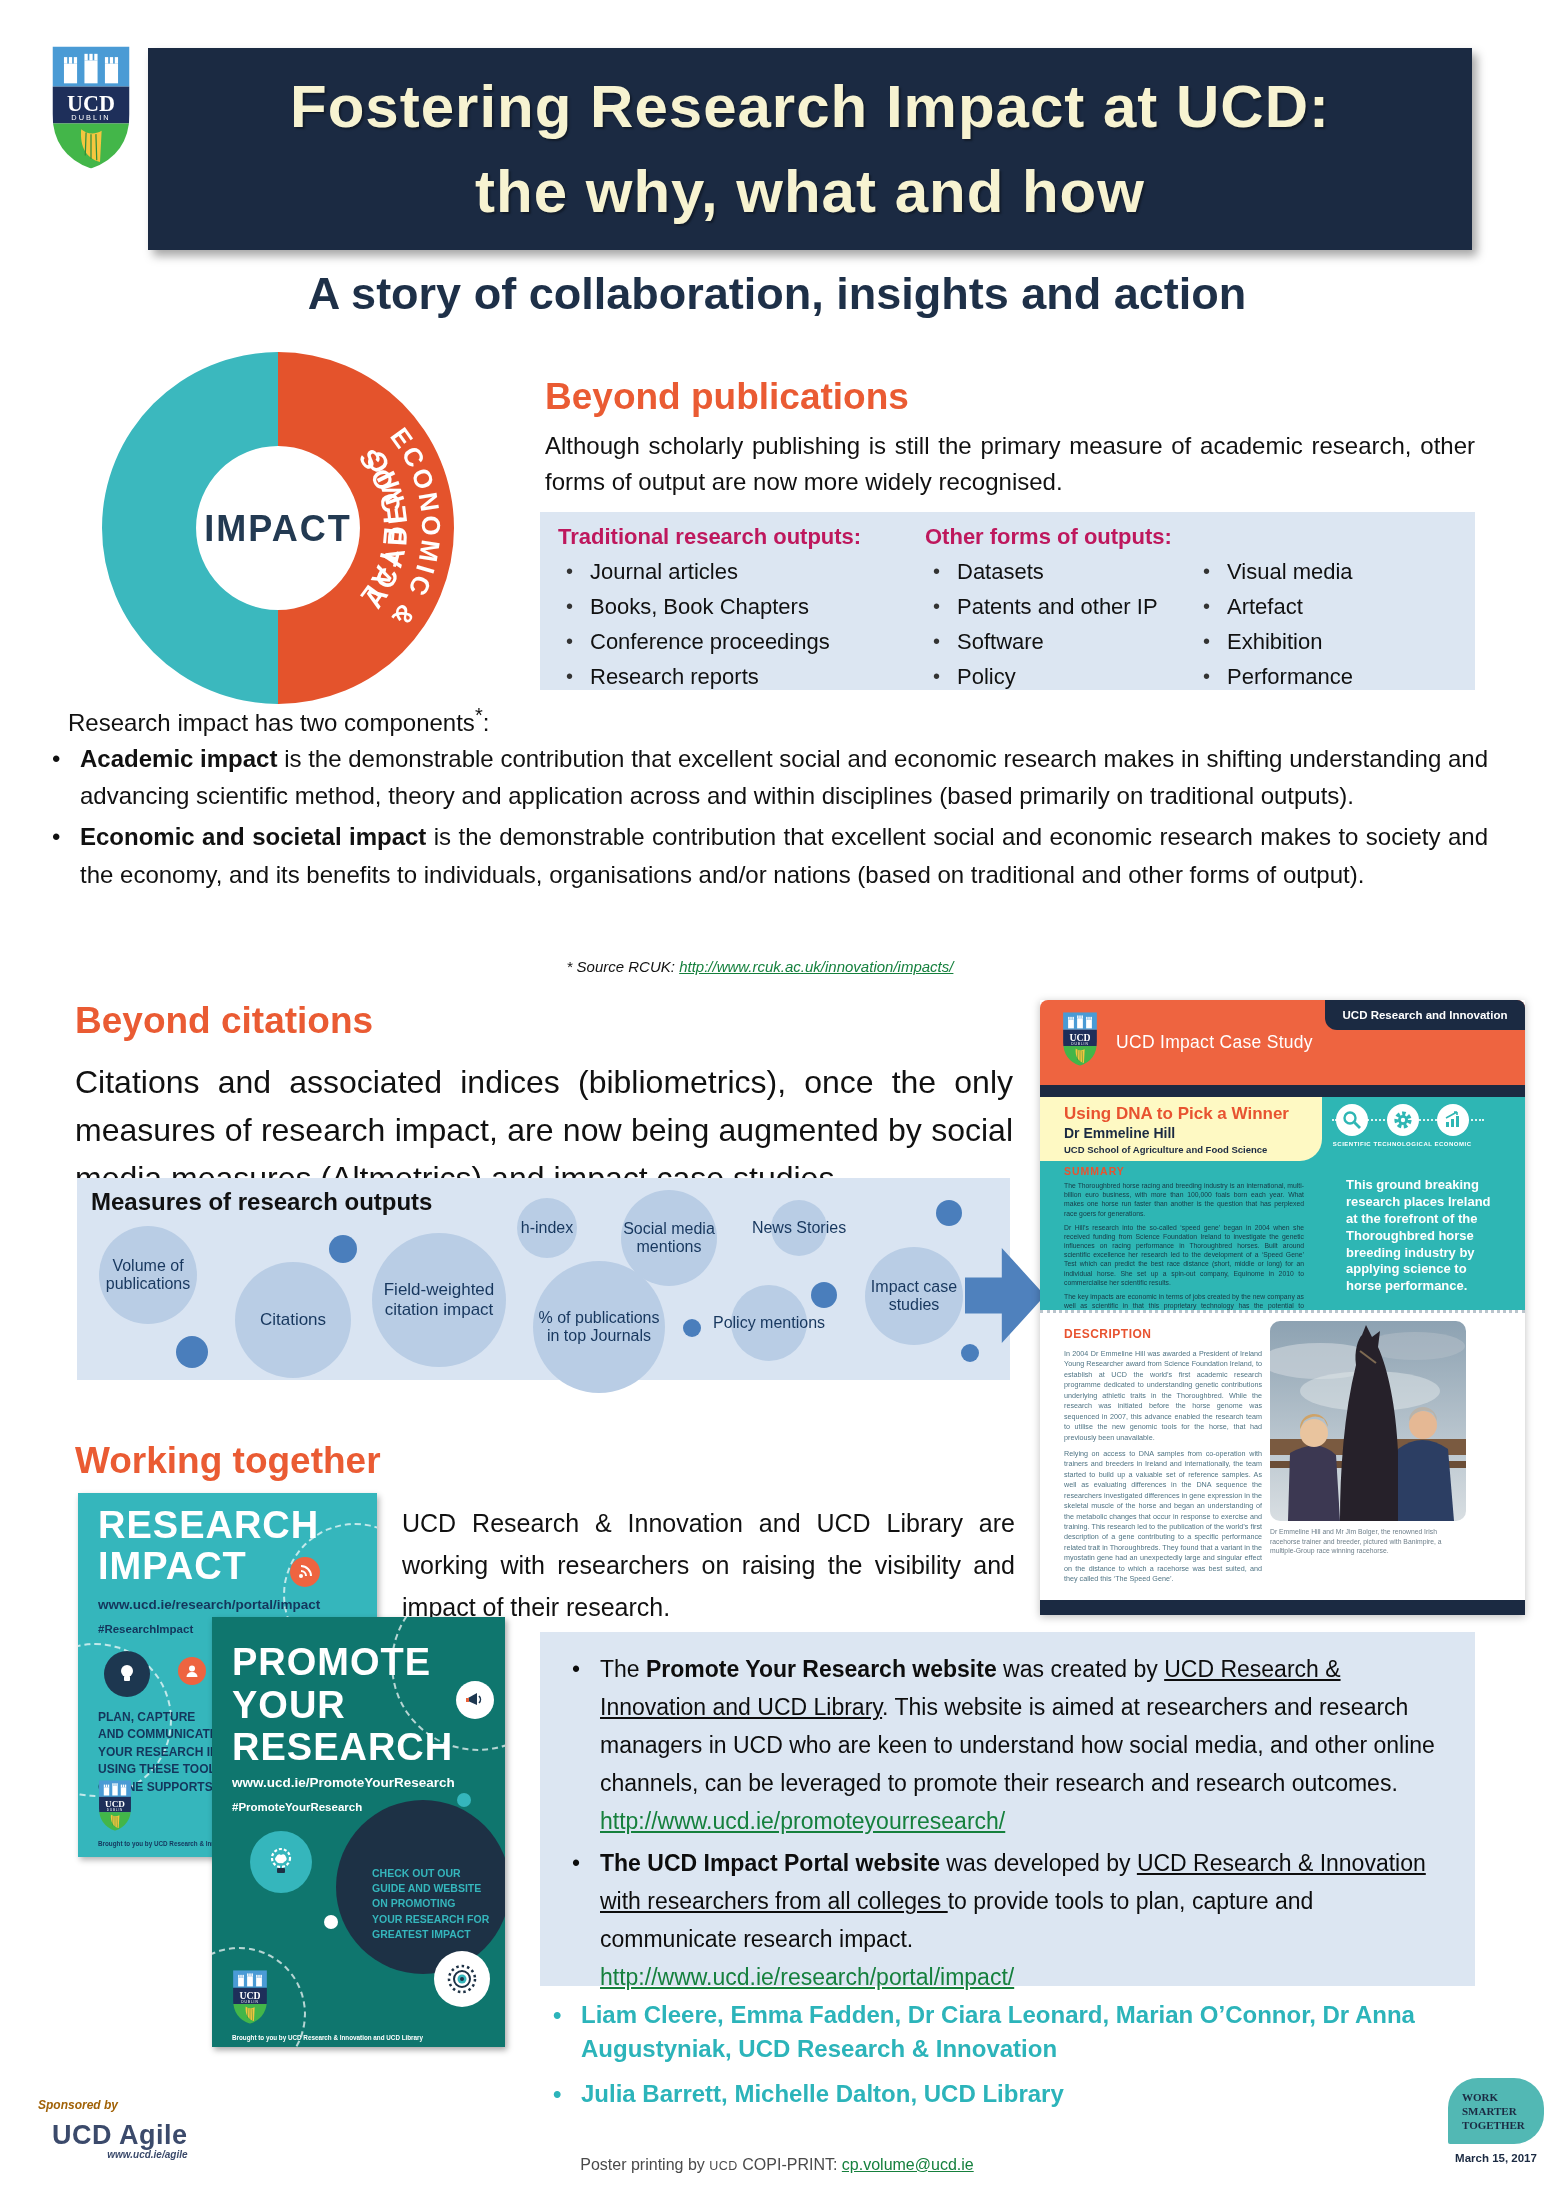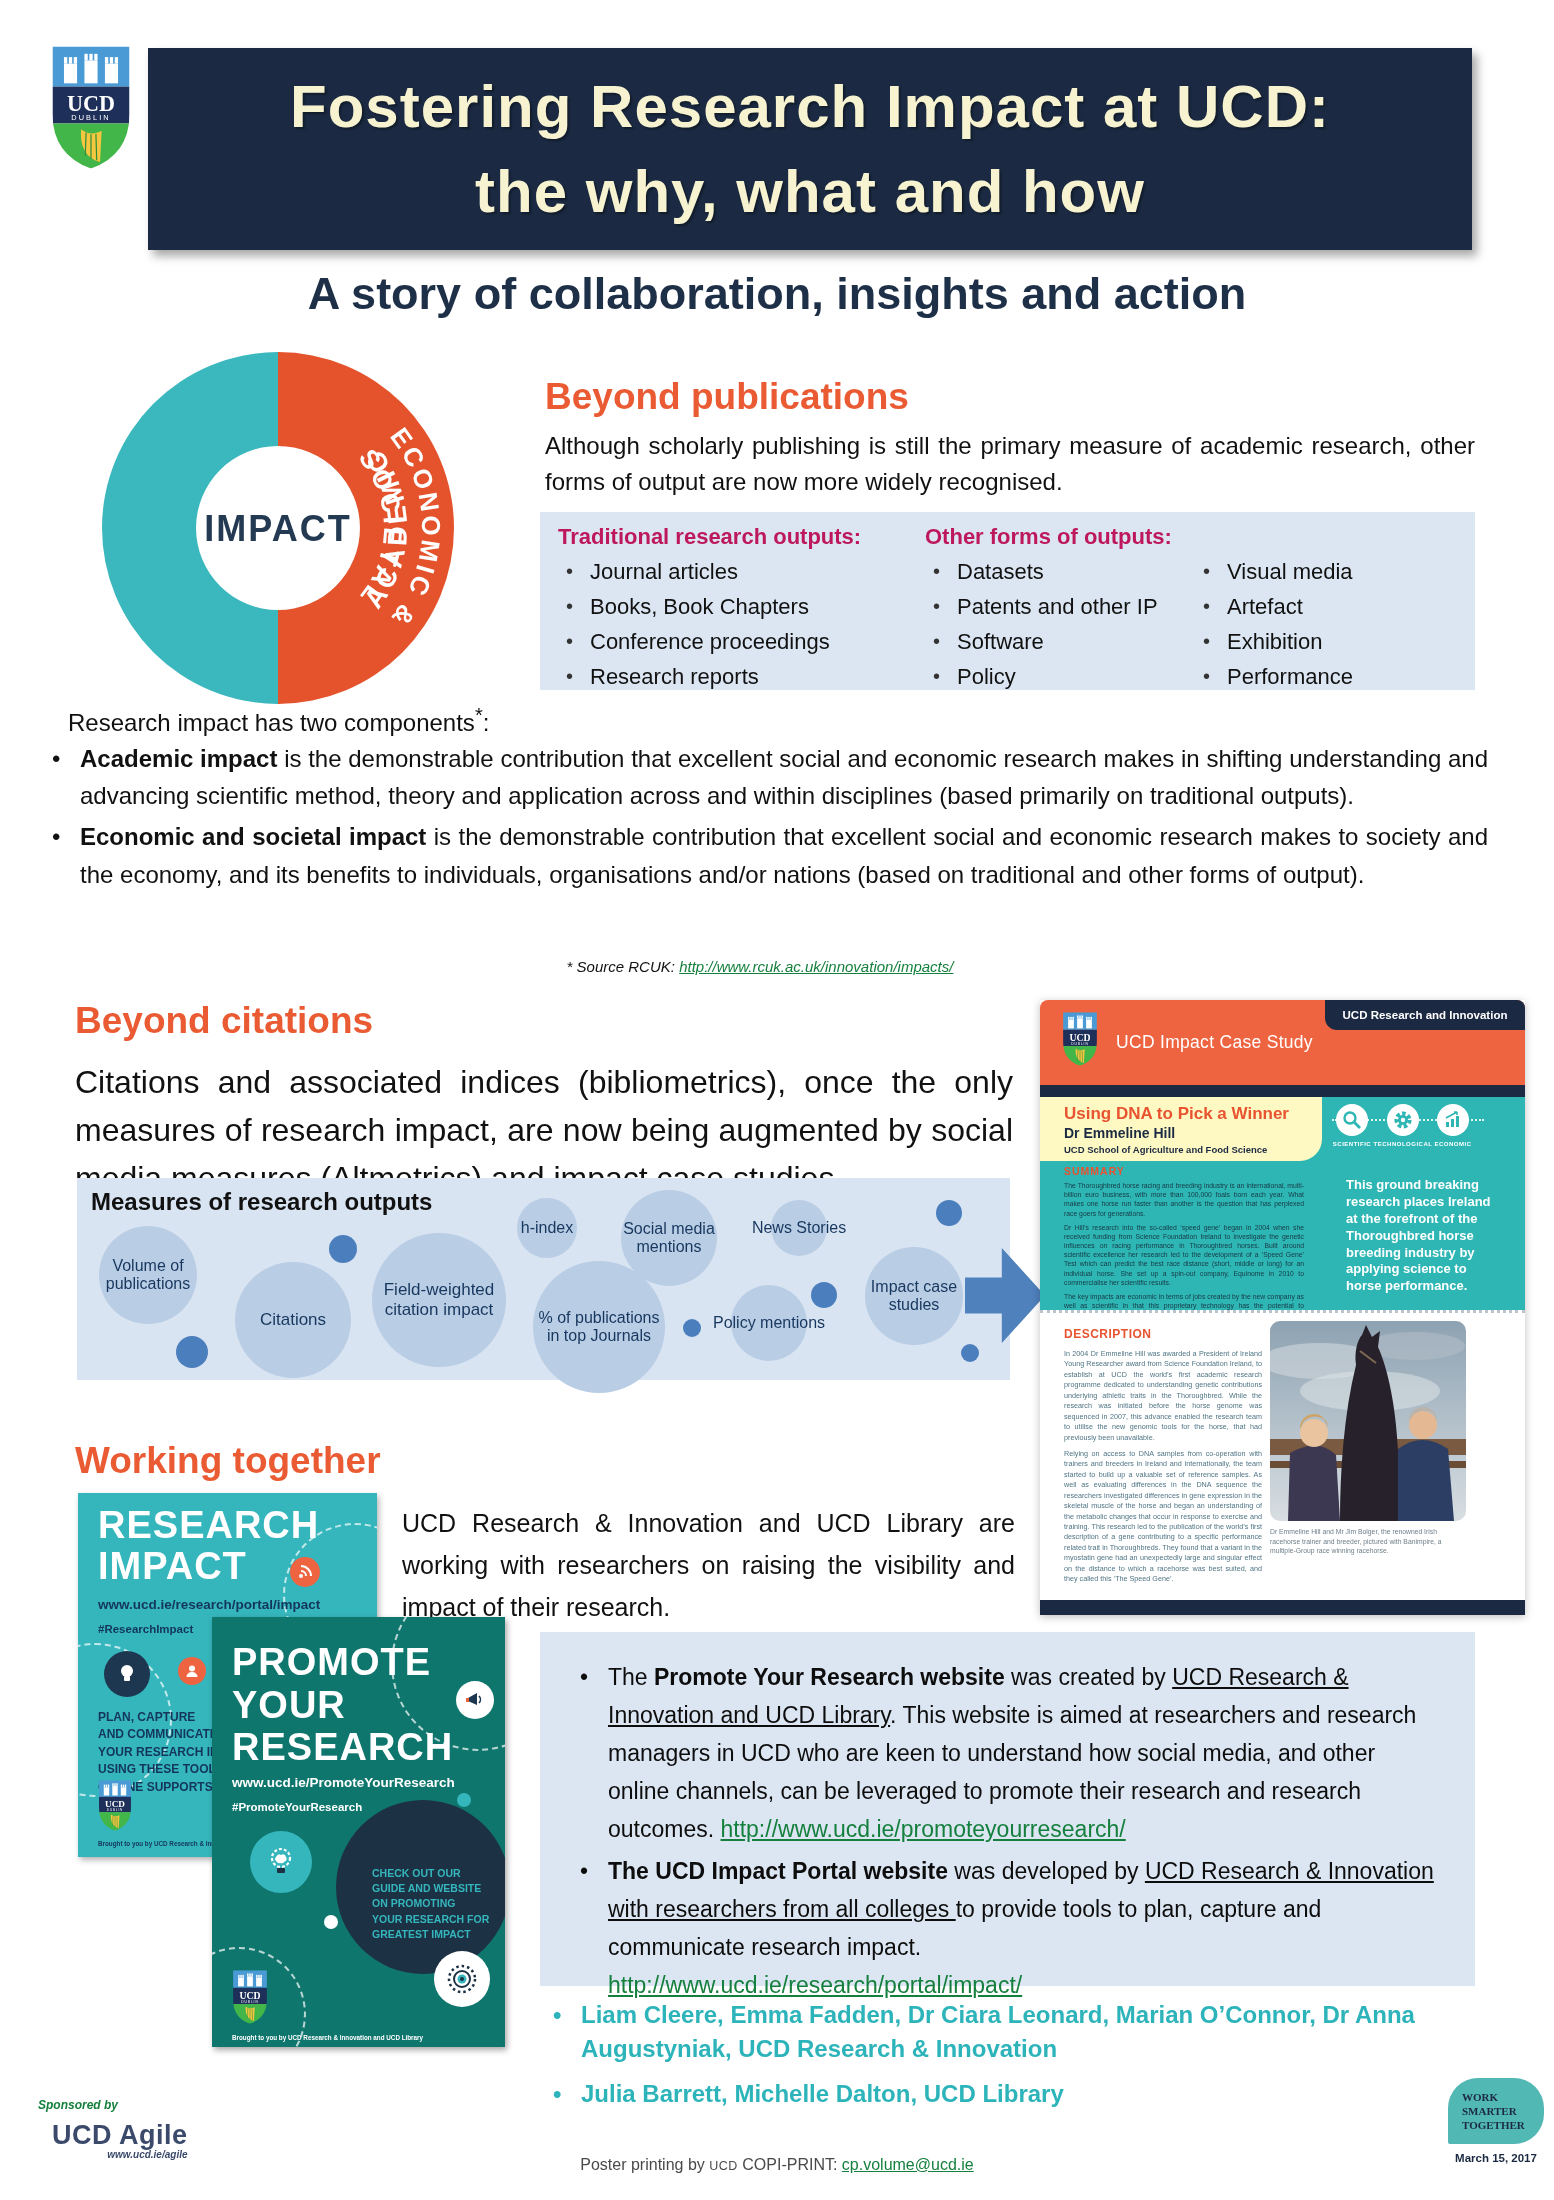--- a/index.html
+++ b/index.html
@@ -121,31 +121,31 @@
   .orange-poster { left:212px; top:1617px; width:293px; height:430px; background:#0f766e; box-shadow:2px 3px 6px rgba(0,0,0,0.35); overflow:hidden; }
   .pp-title { position:absolute; left:20px; top:24px; color:#fff; font-size:38px; font-weight:bold; line-height:1.12; letter-spacing:1px; }
   .pp-url { position:absolute; left:20px; top:158px; color:#fff; font-size:13.5px; font-weight:bold; }
   .pp-tag { position:absolute; left:20px; top:184px; color:#fff; font-size:11.5px; font-weight:bold; }
   .pp-navy-circle { position:absolute; left:124px; top:183px; width:174px; height:174px; border-radius:50%; background:#1d3145; }
   .pp-bubble-text { position:absolute; left:36px; top:66px; width:125px; color:#35b6bc; font-size:10.5px; font-weight:bold; line-height:1.45; white-space:pre-line; }
   .pp-credit { position:absolute; left:20px; top:417px; color:#fff; font-size:6.3px; font-weight:bold; }
 
   
   .info-box { left:540px; top:1632px; width:935px; height:354px; background:#dce6f2; padding:14px 28px 0 22px; box-sizing:border-box; }
-  ul.info-list { list-style:none; margin:12px; padding:0; }
+  ul.info-list { list-style:none; margin:4px; padding:0; }
   ul.info-list li { font-size:23px; color:#0d0d0d; line-height:38px; padding-left:34px; position:relative; margin-bottom:4px; }
   ul.info-list li::before { content:"\2022"; position:absolute; left:6px; color:#0d0d0d; }
   .uline { text-decoration:underline; }
   .credits { left:545px; top:1998px; width:935px; }
   ul.credit-list { list-style:none; margin:0; padding:0; }
   ul.credit-list li { color:#2cb4ba; font-size:24px; font-weight:bold; line-height:1.4; padding-left:36px; position:relative; margin-bottom:12px; }
   ul.credit-list li::before { content:"\2022"; position:absolute; left:8px; }
 
   
-  .sponsored { left:38px; top:2098px; font-size:12px; font-weight:bold; font-style:italic; color:#15803d; }
+  .sponsored { left:38px; top:2098px; font-size:12px; font-weight:bold; font-style:italic; color:#a16207; }
   .agile { left:52px; top:2120px; color:#3b4a6b; }
   .agile-name { font-size:27px; font-weight:bold; letter-spacing:0.5px; }
   .agile-url { font-size:10px; font-style:italic; font-weight:bold; text-align:right; margin-top:-2px; }
   .printing { left:277px; top:2156px; width:1000px; text-align:center; font-size:16px; color:#4a4a4a; }
   .printing .sc { font-size:12.5px; letter-spacing:0.5px; }
   .wst-badge { left:1448px; top:2078px; width:96px; height:66px; background:#52b8b4; border-radius:30px 30px 30px 2px;
     color:#1b2a42; font-family:"Liberation Serif", serif; font-weight:bold; font-size:11px; line-height:1.3;
     display:flex; align-items:center; padding-left:14px; box-sizing:border-box; white-space:pre-line; }
   .wst-date { left:1438px; top:2152px; width:116px; text-align:center; color:#1b2a42; font-size:11.5px; font-weight:bold; }
 </style>

